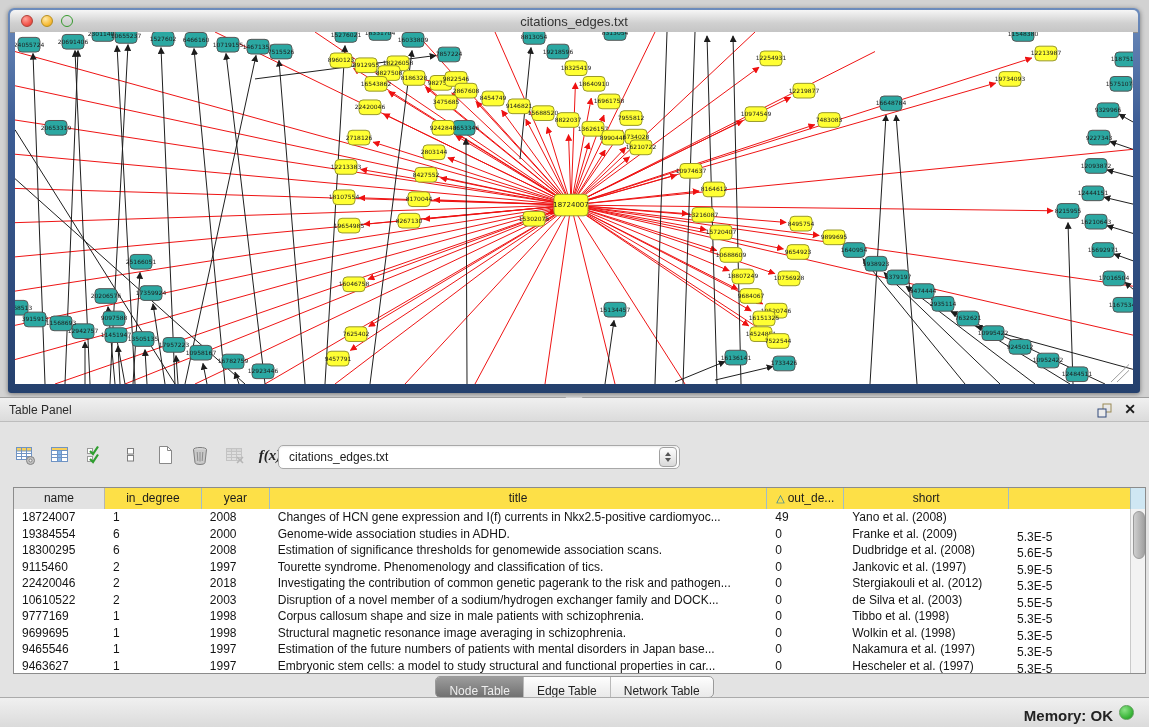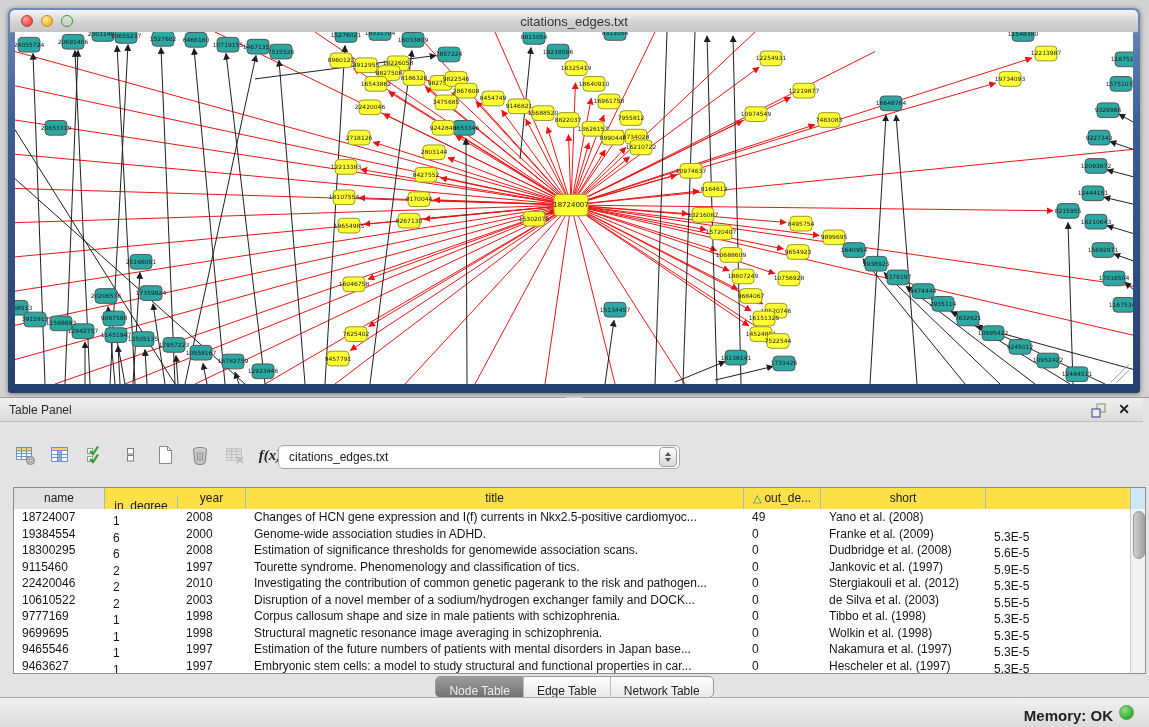--- a/index.html
+++ b/index.html
@@ -17,21 +17,21 @@
   .light.red{background:radial-gradient(circle at 35% 30%,#ffa39b,#f2564c 60%,#c93a30);border:1px solid #b04038;}
   .light.yellow{background:radial-gradient(circle at 35% 30%,#ffe9a8,#f8bd3b 60%,#d99c16);border:1px solid #b8901f;}
   .light.green{background:radial-gradient(circle at 35% 30%,#b4f0a6,#45c63c 60%,#2a9a24;);border:1px solid #379a2e;}
   .win-title{margin:0 auto;font-size:13px;color:#333;}
   .graph-area{position:absolute;left:7px;top:24px;right:7px;bottom:9px;background:#ffffff;overflow:hidden;}
   .graph-area svg{display:block;width:100%;height:100%;}
 
   
   .table-panel{position:absolute;left:0;top:397px;width:1149px;height:300px;background:#e3e3e3;border-top:1px solid #9e9e9e;}
   .panel-notch{position:absolute;left:565px;top:-1px;width:16px;height:5px;background:#cfcfcf;border:1px solid #a8a8a8;border-top:none;border-radius:0 0 4px 4px;}
-  .panel-titlebar{position:absolute;left:0;top:0;right:6px;height:23px;background:linear-gradient(#f0f0f0,#dbdbdb);border-bottom:1px solid #bdbdbd;}
+  .panel-titlebar{position:absolute;left:0;top:0;right:0;height:23px;background:linear-gradient(#f0f0f0,#dbdbdb);border-bottom:1px solid #bdbdbd;}
   .panel-title{position:absolute;left:9px;top:5px;font-size:12px;color:#2b2b2b;}
   .float-btn{position:absolute;right:36px;top:3px;width:18px;height:18px;}
   .close-btn{position:absolute;right:10px;top:2px;width:18px;height:18px;font-size:14px;font-weight:bold;color:#1a1a1a;text-align:center;line-height:18px;}
 
   .tb-icons{position:absolute;left:12px;top:44px;display:flex;gap:9px;align-items:center;}
   .tb-btn{width:26px;height:26px;display:flex;align-items:center;justify-content:center;}
   .tb-btn.disabled{opacity:.5;}
   .fx-label{font-family:"Liberation Serif",serif;font-style:italic;font-weight:bold;font-size:15px;color:#222;}
 
   .dropdown{position:absolute;left:278px;top:47px;width:400px;height:22px;background:#fff;
@@ -44,21 +44,21 @@
   .tri-down{width:0;height:0;border-left:3px solid transparent;border-right:3px solid transparent;border-top:4px solid #555;}
 
   .grid-frame{position:absolute;left:13px;top:89px;width:1133px;height:187px;border:1px solid #8c8c8c;background:#fff;box-sizing:border-box;}
   .grid-header{position:absolute;left:0;top:0;right:15px;height:21px;display:flex;background:#fde047;border-bottom:1px solid #8aa5b5;}
   .hcell{box-sizing:border-box;border-right:1px solid #9fbccb;font-size:12px;color:#1c1c1c;text-align:center;line-height:20px;overflow:hidden;white-space:nowrap;}
   .hcell.gray{background:#e2e2e2;border-right:1px solid #b5b5b5;}
   .sort-glyph{color:#1d7aa8;font-size:11px;margin-right:3px;}
   .grid-body{position:absolute;left:0;top:21px;right:15px;bottom:0;background:#fff;overflow:hidden;}
   .trow{display:flex;height:16.5px;align-items:center;}
   .tcell{box-sizing:border-box;padding-left:8px;font-size:12px;color:#141414;white-space:nowrap;overflow:hidden;}
-  .col-0{width:91px;} .col-1{width:73px;margin-top:8px;} .col-2{width:68px;} .col-3{width:498px;}
+  .col-0{width:91px;} .col-1{width:97px;} .col-2{width:68px;} .col-3{width:498px;}
   .col-4{width:77px;} .col-5{width:165px;} .col-6{width:121px;margin-top:39px;}
   .vscroll{position:absolute;right:0;top:21px;bottom:0;width:15px;background:#f2f2f2;border-left:1px solid #c9c9c9;box-sizing:border-box;}
   .vthumb{position:absolute;top:2px;left:2px;width:10px;height:46px;border-radius:6px;background:linear-gradient(90deg,#cfcfcf,#a2a2a2);border:1px solid #9a9a9a;}
   .hdr-corner{position:absolute;right:0;top:0;width:15px;height:21px;background:#cfe7f3;border-left:1px solid #9fbccb;box-sizing:border-box;}
 
   .tabbar{position:absolute;left:0;right:0;top:278px;display:flex;justify-content:center;}
   .seg{display:inline-flex;border:1px solid #9a9a9a;border-radius:5px;overflow:hidden;background:linear-gradient(#fefefe,#e9e9e9);height:20px;box-shadow:0 1px 1px rgba(255,255,255,.8);}
   .seg-item{padding:4px 13px;font-size:12px;line-height:20px;color:#222;border-left:1px solid #b9b9b9;}
   .seg-item:first-child{border-left:none;}
   .seg-item.active{background:linear-gradient(#9c9c9c,#717171);color:#efefef;}
@@ -837,21 +837,21 @@
             <div class="tcell col-1">2</div>
             <div class="tcell col-2">1997</div>
             <div class="tcell col-3">Tourette syndrome. Phenomenology and classification of tics.</div>
             <div class="tcell col-4">0</div>
             <div class="tcell col-5">Jankovic et al. (1997)</div>
             <div class="tcell col-6">5.3E-5</div>
           </div>
           <div class="trow">
             <div class="tcell col-0">22420046</div>
             <div class="tcell col-1">2</div>
-            <div class="tcell col-2">2010</div>
+            <div class="tcell col-2">2018</div>
             <div class="tcell col-3">Investigating the contribution of common genetic pagerank to the risk and pathogen...</div>
             <div class="tcell col-4">0</div>
             <div class="tcell col-5">Stergiakouli et al. (2012)</div>
             <div class="tcell col-6">5.5E-5</div>
           </div>
           <div class="trow">
             <div class="tcell col-0">10610522</div>
             <div class="tcell col-1">2</div>
             <div class="tcell col-2">2003</div>
             <div class="tcell col-3">Disruption of a novel member of a sodium/hydrogen exchanger family and DOCK...</div>

